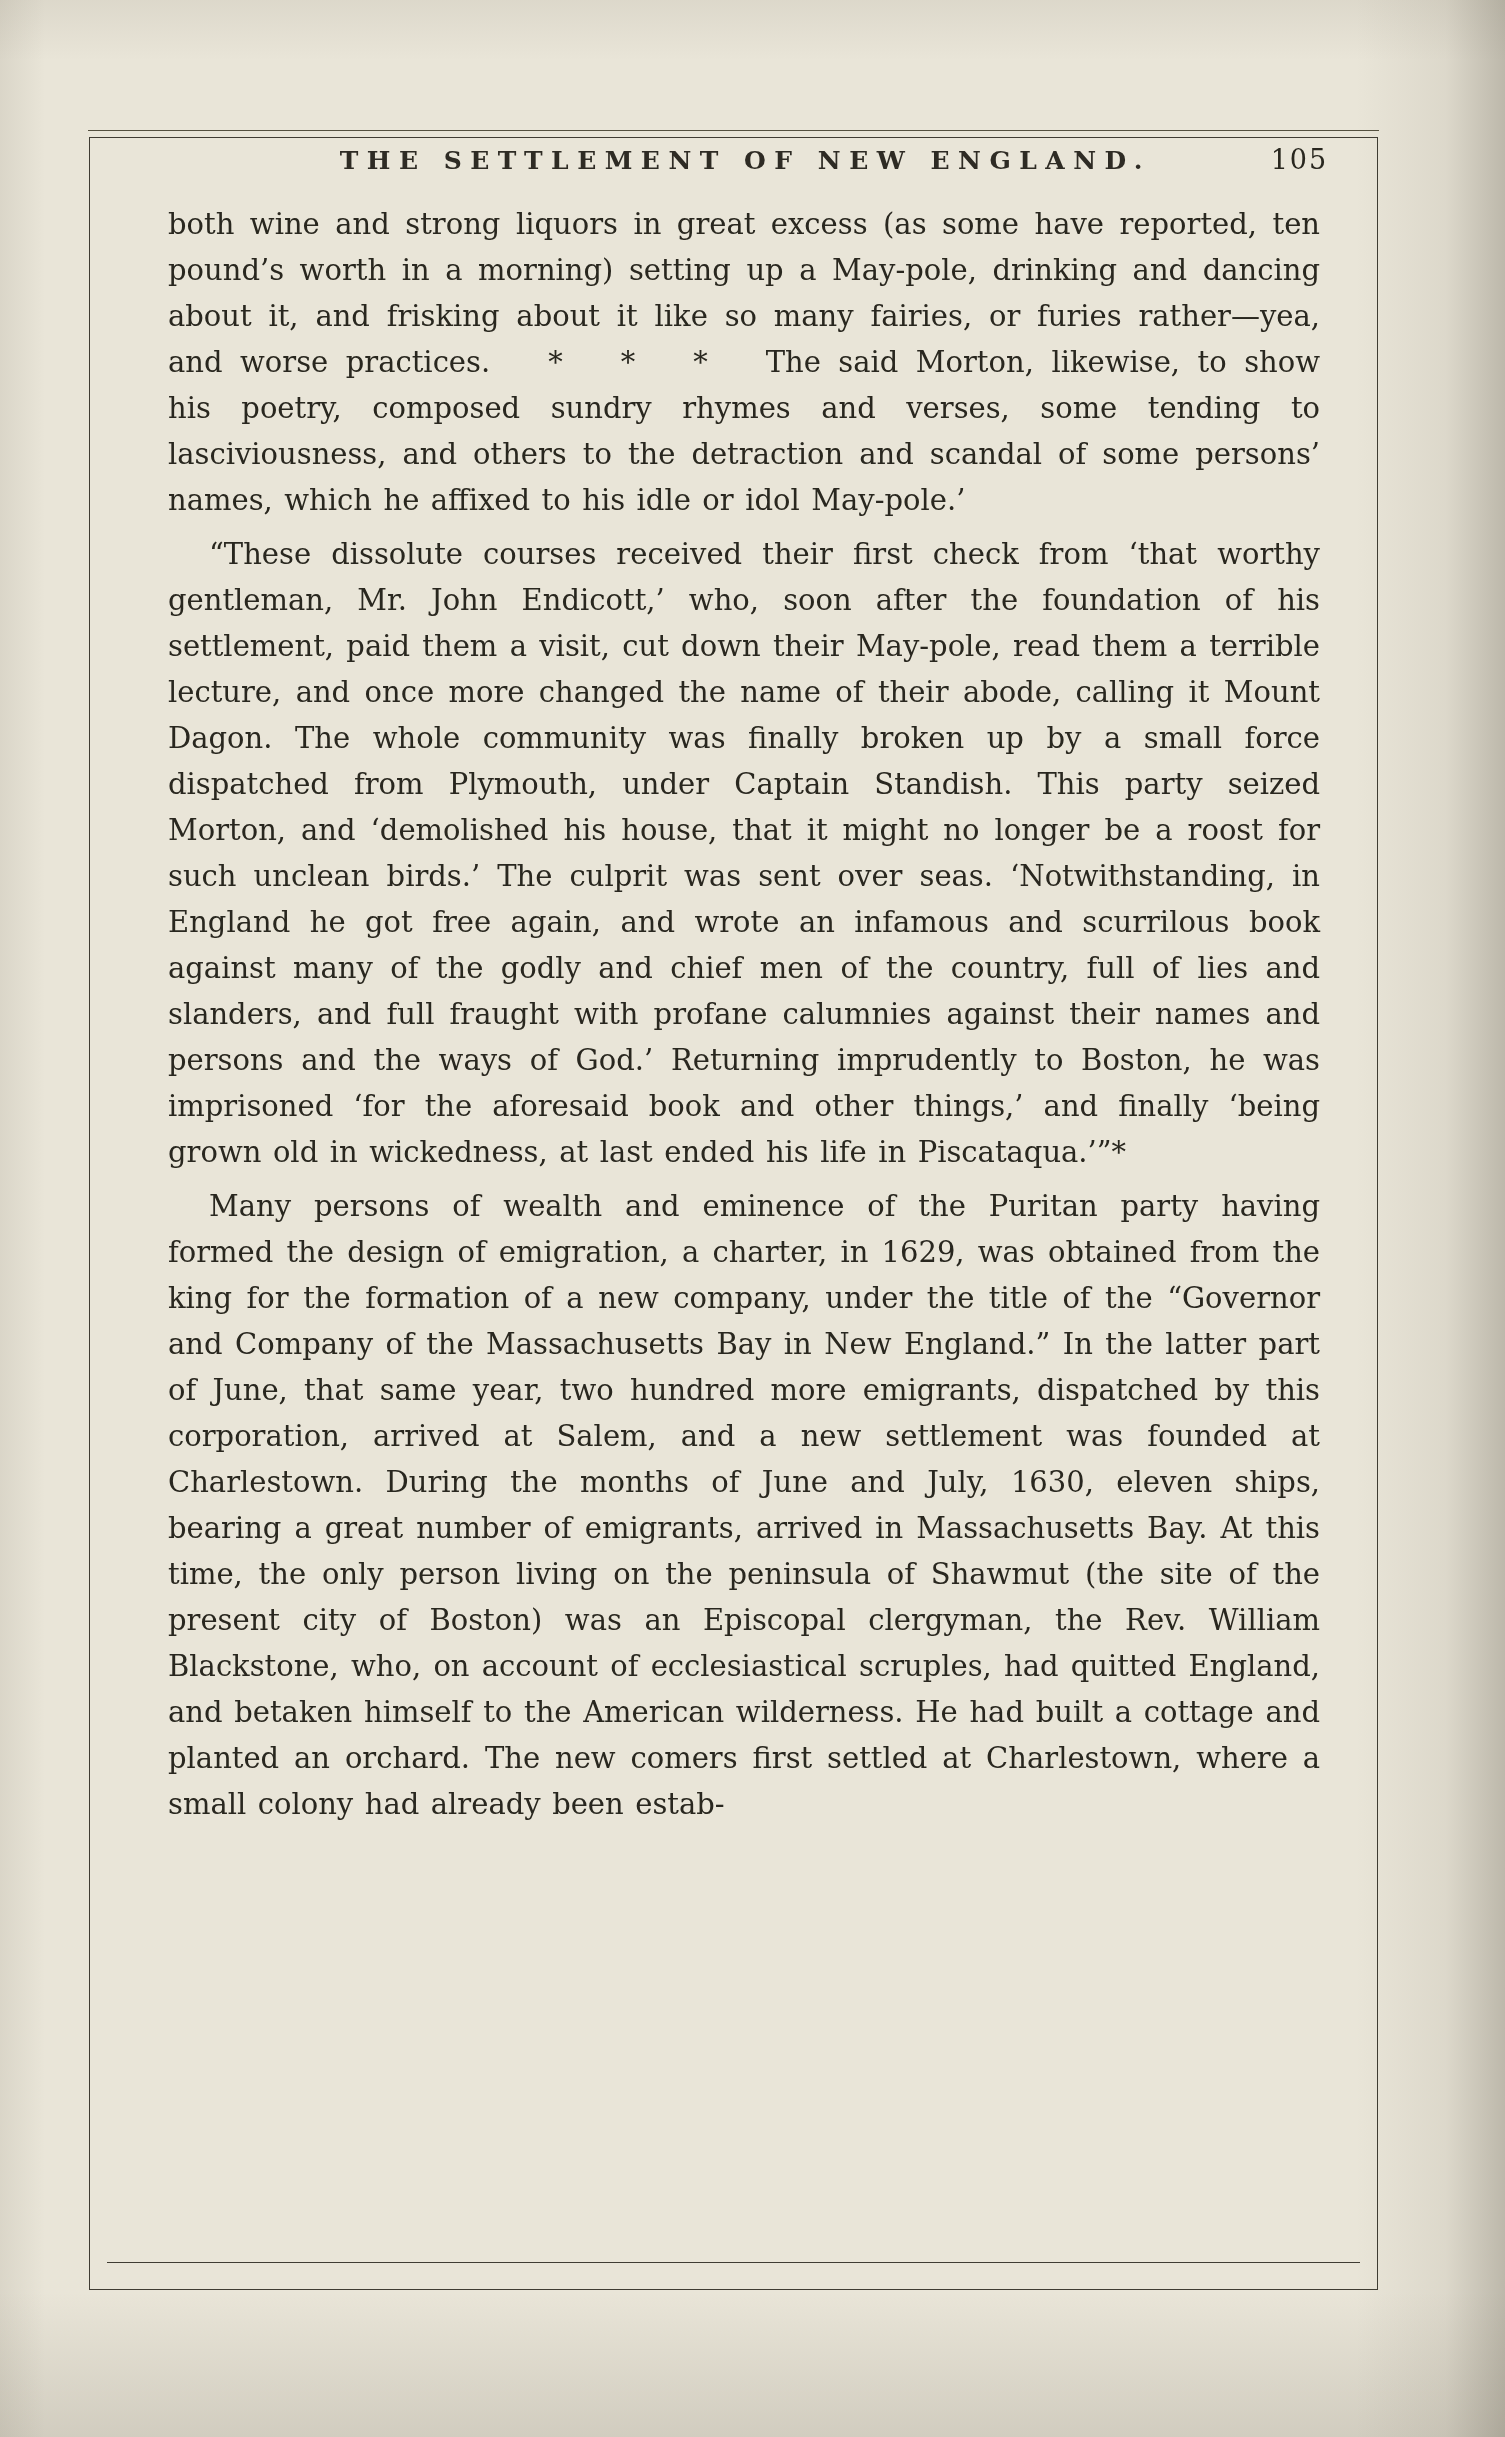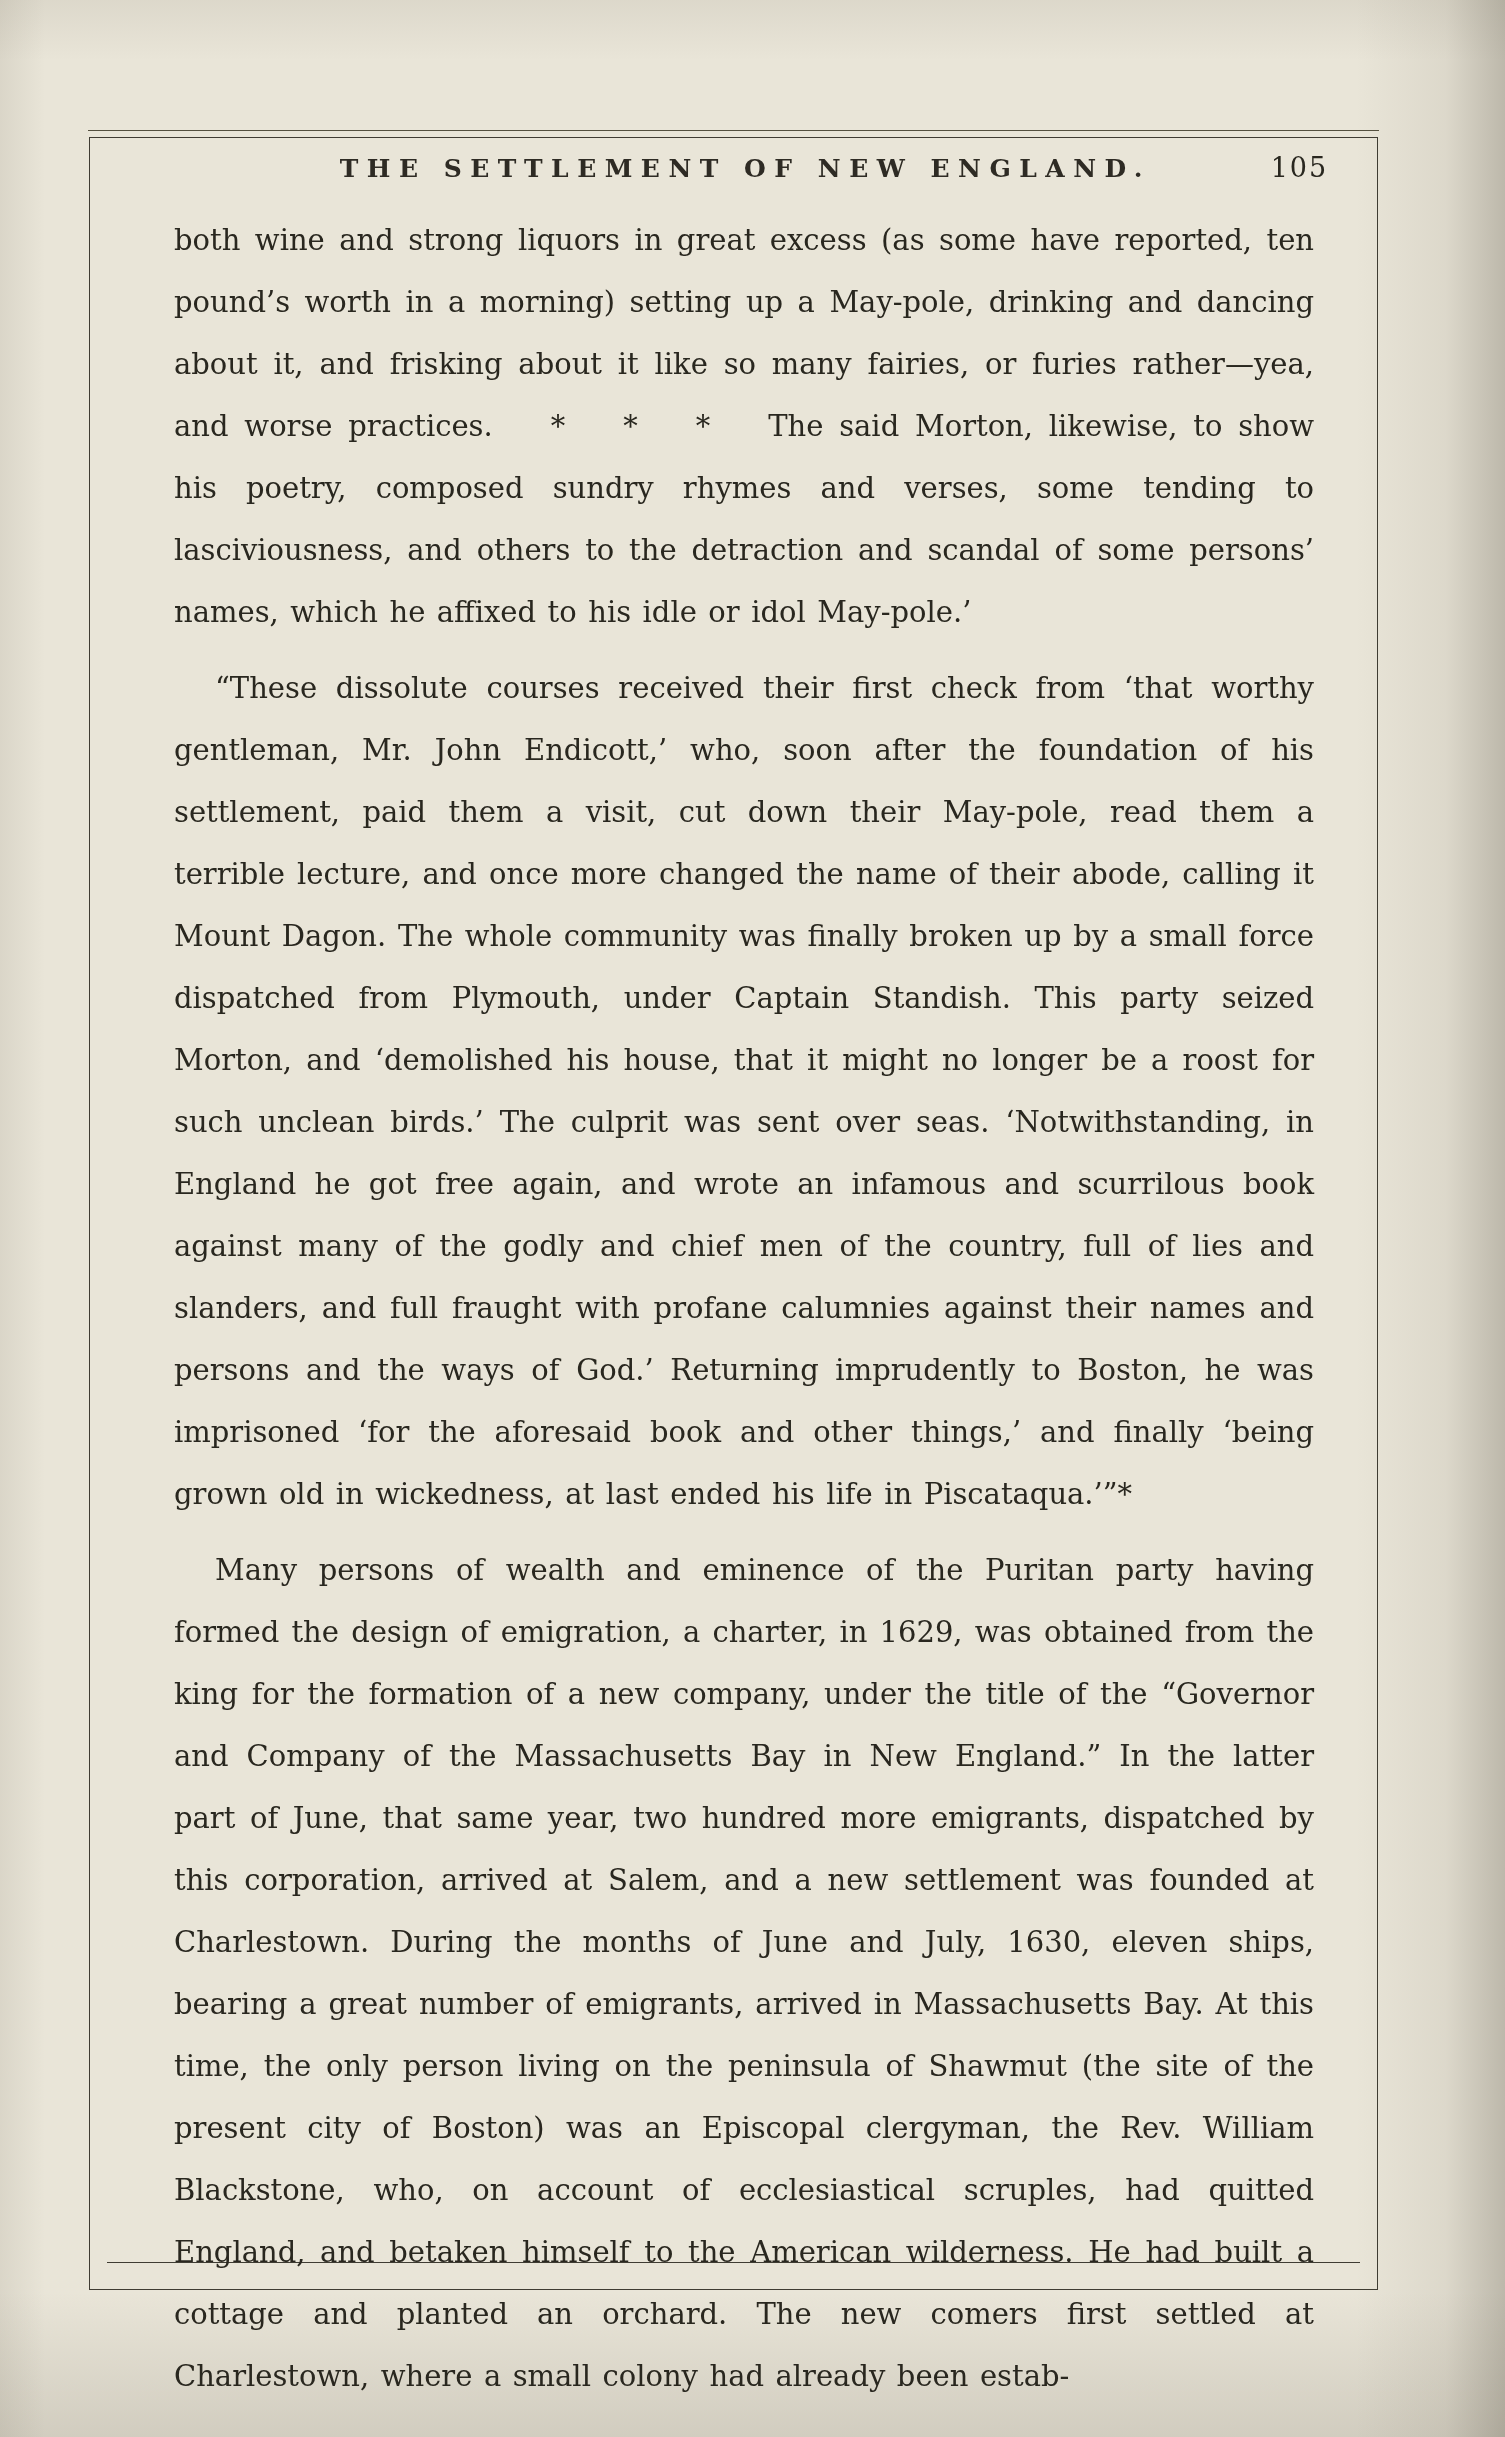--- a/index.html
+++ b/index.html
@@ -30,21 +30,21 @@
   .rule-top {
     position: absolute; left: -1.9px; right: -1.9px; top: -8.5px;
     border-top: 1.4px solid #54503f;
   }
   .rule-bottom {
     position: absolute; left: 17px; right: 17px; bottom: 26px;
     border-top: 1.9px solid #3f3c33;
   }
   .content {
     position: absolute;
-    left: 160px; top: 152px;
+    left: 160px; top: 144px;
     width: 1168px;
   }
   .running-head {
     display: flex; align-items: baseline;
     color: #2e2b24;
     margin-bottom: 26px;
   }
   .head-title {
     flex: 1;
     text-align: center;
@@ -54,24 +54,24 @@
     padding-left: 60px; 
     white-space: nowrap;
   }
   .head-page {
     font-size: 27px;
     letter-spacing: 1.9px;
     color: #29271f;
     text-align: right;
   }
   .body-text p {
-    margin: 14px;
+    margin: 8px;
     color: #29271f;
     font-size: 29px;
-    line-height: 62px;
+    line-height: 46px;
     text-align: justify;
     word-spacing: 2.3px;
   }
   .body-text p.indent { text-indent: 41px; }
   .footnote {
     margin-top: 43px;
     text-align: center;
     font-size: 25px;
     color: #2e2b24;
     word-spacing: 1.9px;

